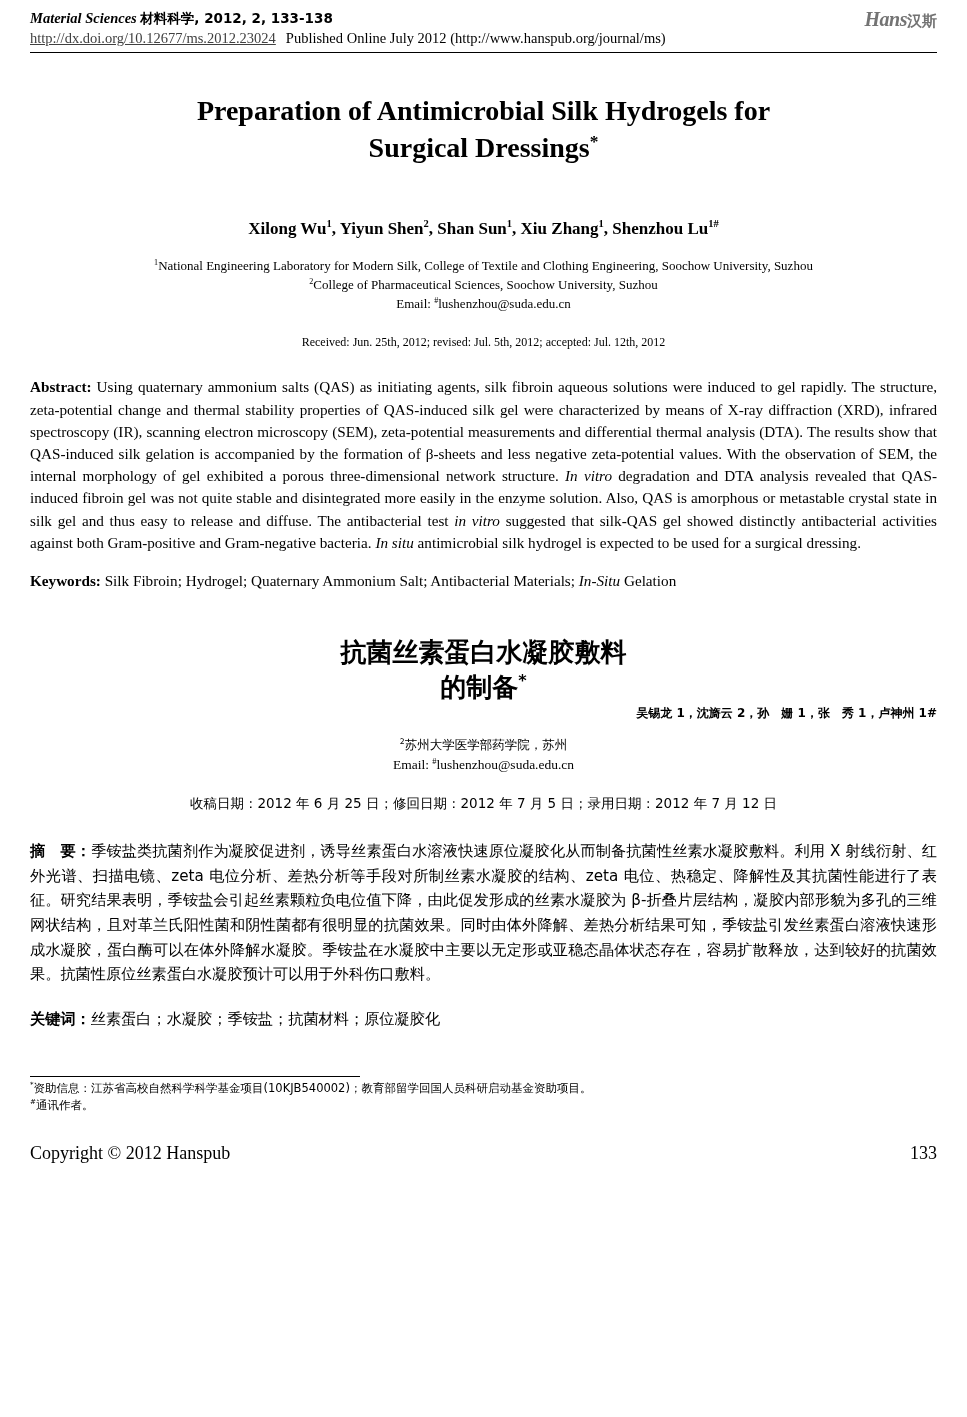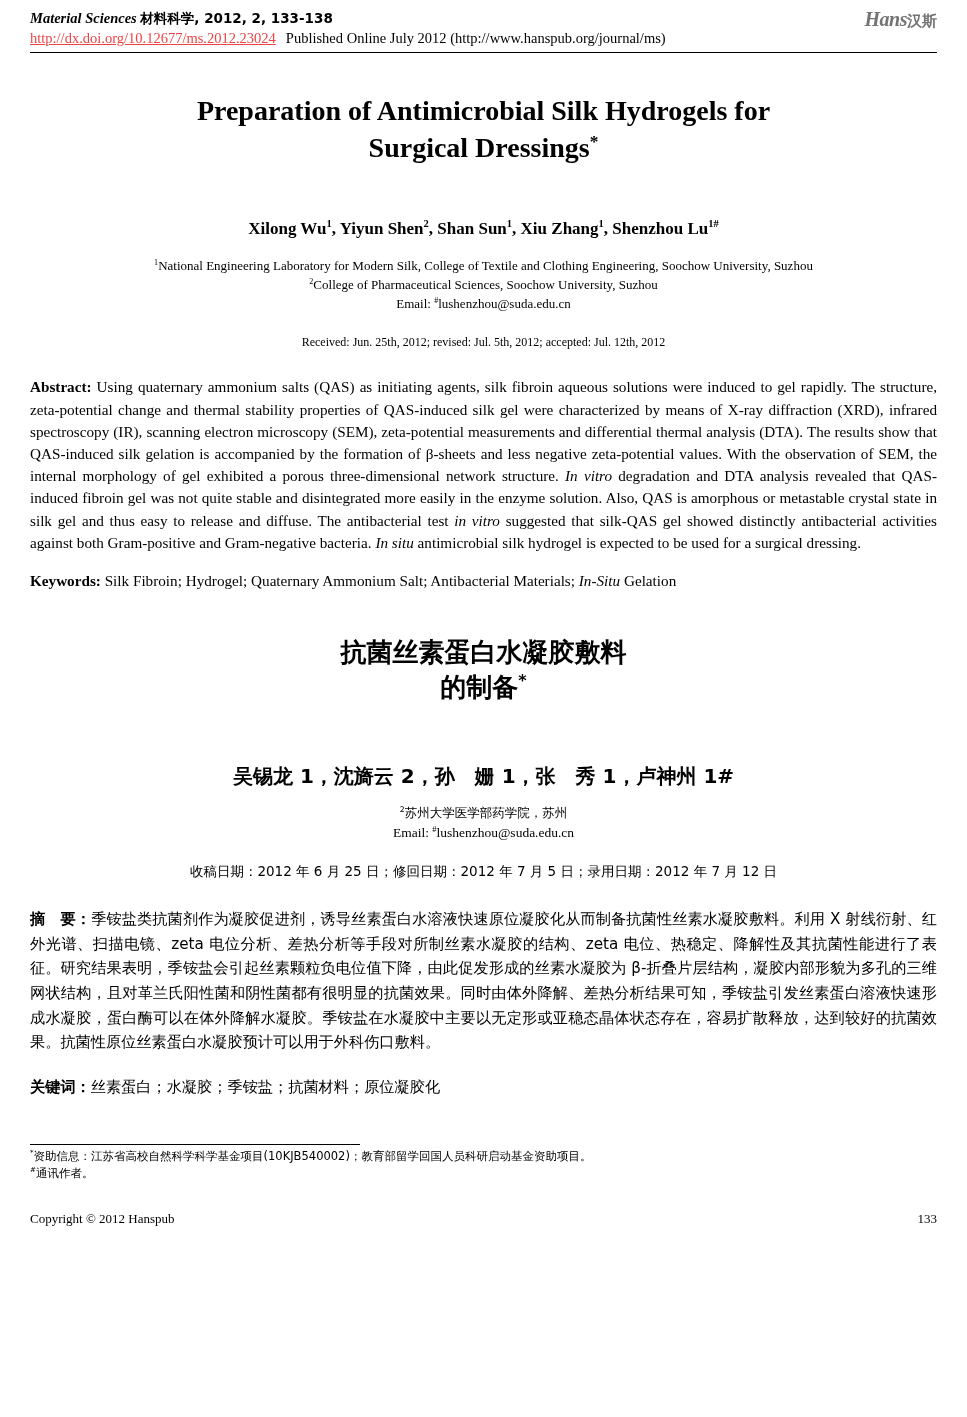--- a/index.html
+++ b/index.html
@@ -37,21 +37,21 @@
     font-style: normal;
     font-family: "DejaVu Sans", sans-serif;
     font-weight: bold;
     font-size: 13.5px;
   }
   .runhead-line2 {
     font-size: 14.5px;
     margin-top: 2px;
   }
   .doi-link {
-    color: #ef4444;
+    color: #404040;
     text-decoration: underline;
   }
   .pub-note {
     margin-left: 10px;
     text-align: center;
   }
   .hans-logo {
     position: absolute;
     right: 0;
     top: -2px;
@@ -122,25 +122,24 @@
   
   .cn-title {
     text-align: center;
     font-family: "DejaVu Sans", sans-serif;
     font-size: 26px;
     font-weight: bold;
     line-height: 1.35;
     margin-top: 45px;
   }
   .cn-authors {
-    text-align: center;
-    font-family: "DejaVu Sans", sans-serif;
-    font-size: 20px;
-    font-weight: bold;
-    margin-top: 58px;
+    text-align: right;
+    font-family: "DejaVu Sans", sans-serif;
+    font-size: 12px;
+    font-weight: bold;
   }
   .cn-affil {
     text-align: center;
     font-family: "DejaVu Sans", sans-serif;
     font-size: 12.5px;
     line-height: 1.5;
     margin-top: 14px;
   }
   .cn-affil .email {
     font-family: "Liberation Serif", serif;
@@ -180,21 +179,21 @@
     border: none;
     border-top: 1px solid #000;
     width: 330px;
     margin: 0 0 3px 0;
   }
 
   
   .footer {
     margin-top: 30px;
     padding-bottom: 10px;
-    font-size: 13px;
+    font-size: 18px;
     display: flex;
     justify-content: space-between;
     align-items: baseline;
   }
 </style>
 </head>
 <body>
 
 <div class="page">
 

